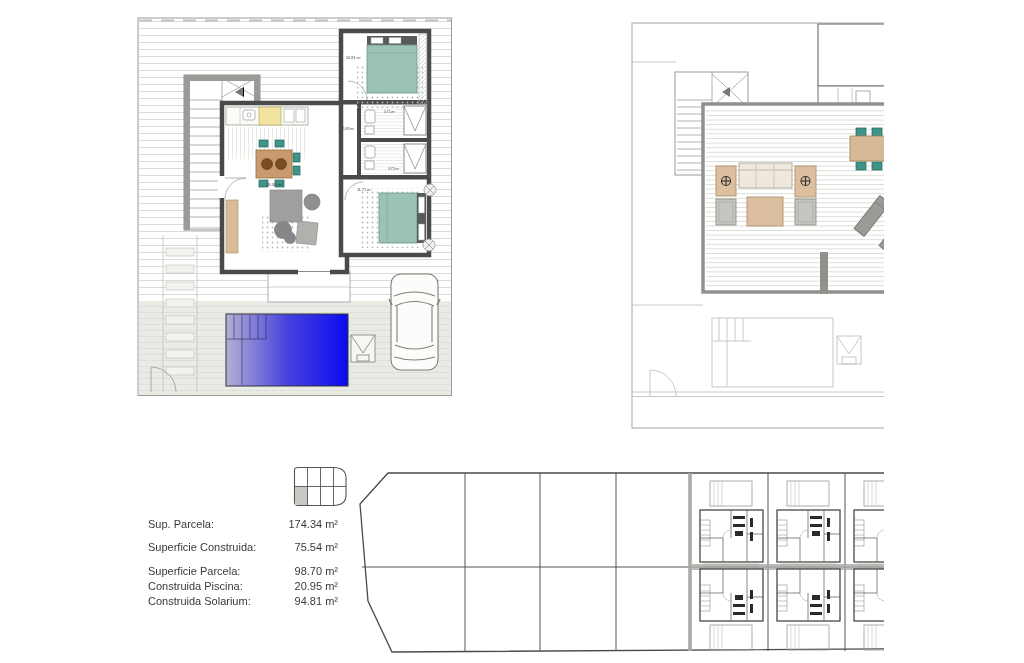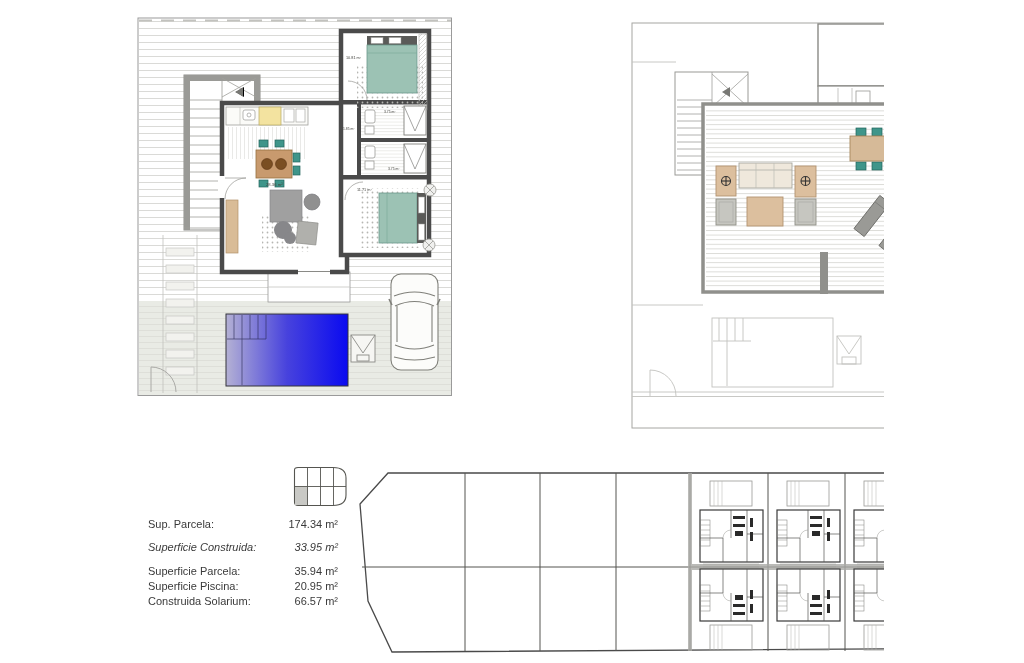--- a/index.html
+++ b/index.html
@@ -1,21 +1,21 @@
 <!DOCTYPE html>
 <html><head>
 <meta charset="utf-8">
 <style>
   html,body{margin:0;padding:0;background:#fff;}
   .sheet{position:relative;width:884px;height:663px;background:#ffffff;overflow:hidden;
          font-family:"Liberation Sans",sans-serif;}
   .sheet svg{position:absolute;}
   .legend{position:absolute;left:148px;top:518px;width:190px;color:#3a3a3a;font-size:11px;line-height:13px;}
   .legend .row{display:flex;justify-content:space-between;}
-  .legend .row.g1{margin-top:10px;font-style:italic;}
+  .legend .row.g1{margin-top:10px;}
   .legend .row.g2{margin-top:11px;}
   .legend .row.g3{margin-top:2px;}
   .legend .val{margin-left:32px;}
   svg text{font-family:"Liberation Sans",sans-serif;fill:#44443f;}
 </style>
 </head>
 <body>
 
 <div class="sheet">
 
@@ -370,33 +370,33 @@
     </g>
   </svg>
 
   <div class="legend">
     <div class="row">
       <span class="lab">Sup. Parcela:</span>
       <span class="val">174.34 m²</span>
     </div>
     <div class="row g1">
       <span class="lab">Superficie Construida:</span>
-      <span class="val">33.95 m²</span>
+      <span class="val">75.54 m²</span>
     </div>
     <div class="row g2">
       <span class="lab">Superficie Parcela:</span>
-      <span class="val">35.94 m²</span>
+      <span class="val">98.70 m²</span>
     </div>
     <div class="row g3">
-      <span class="lab">Superficie Piscina:</span>
+      <span class="lab">Construida Piscina:</span>
       <span class="val">20.95 m²</span>
     </div>
     <div class="row g3">
       <span class="lab">Construida Solarium:</span>
-      <span class="val">66.57 m²</span>
+      <span class="val">94.81 m²</span>
     </div>
   </div>
 
   <svg style="left:358px;top:462px;width:666px;height:200px" viewBox="358 462 666 200">
     <defs>
       <g id="m-unit">
 
         <rect x="17" y="7" width="42" height="25" fill="none" stroke="#9a9a96" stroke-width="0.8"></rect>
         <line x1="21" y1="7" x2="21" y2="32" stroke="#b0b0ac" stroke-width="0.5"></line>
         <line x1="25" y1="7" x2="25" y2="32" stroke="#b0b0ac" stroke-width="0.5"></line>

